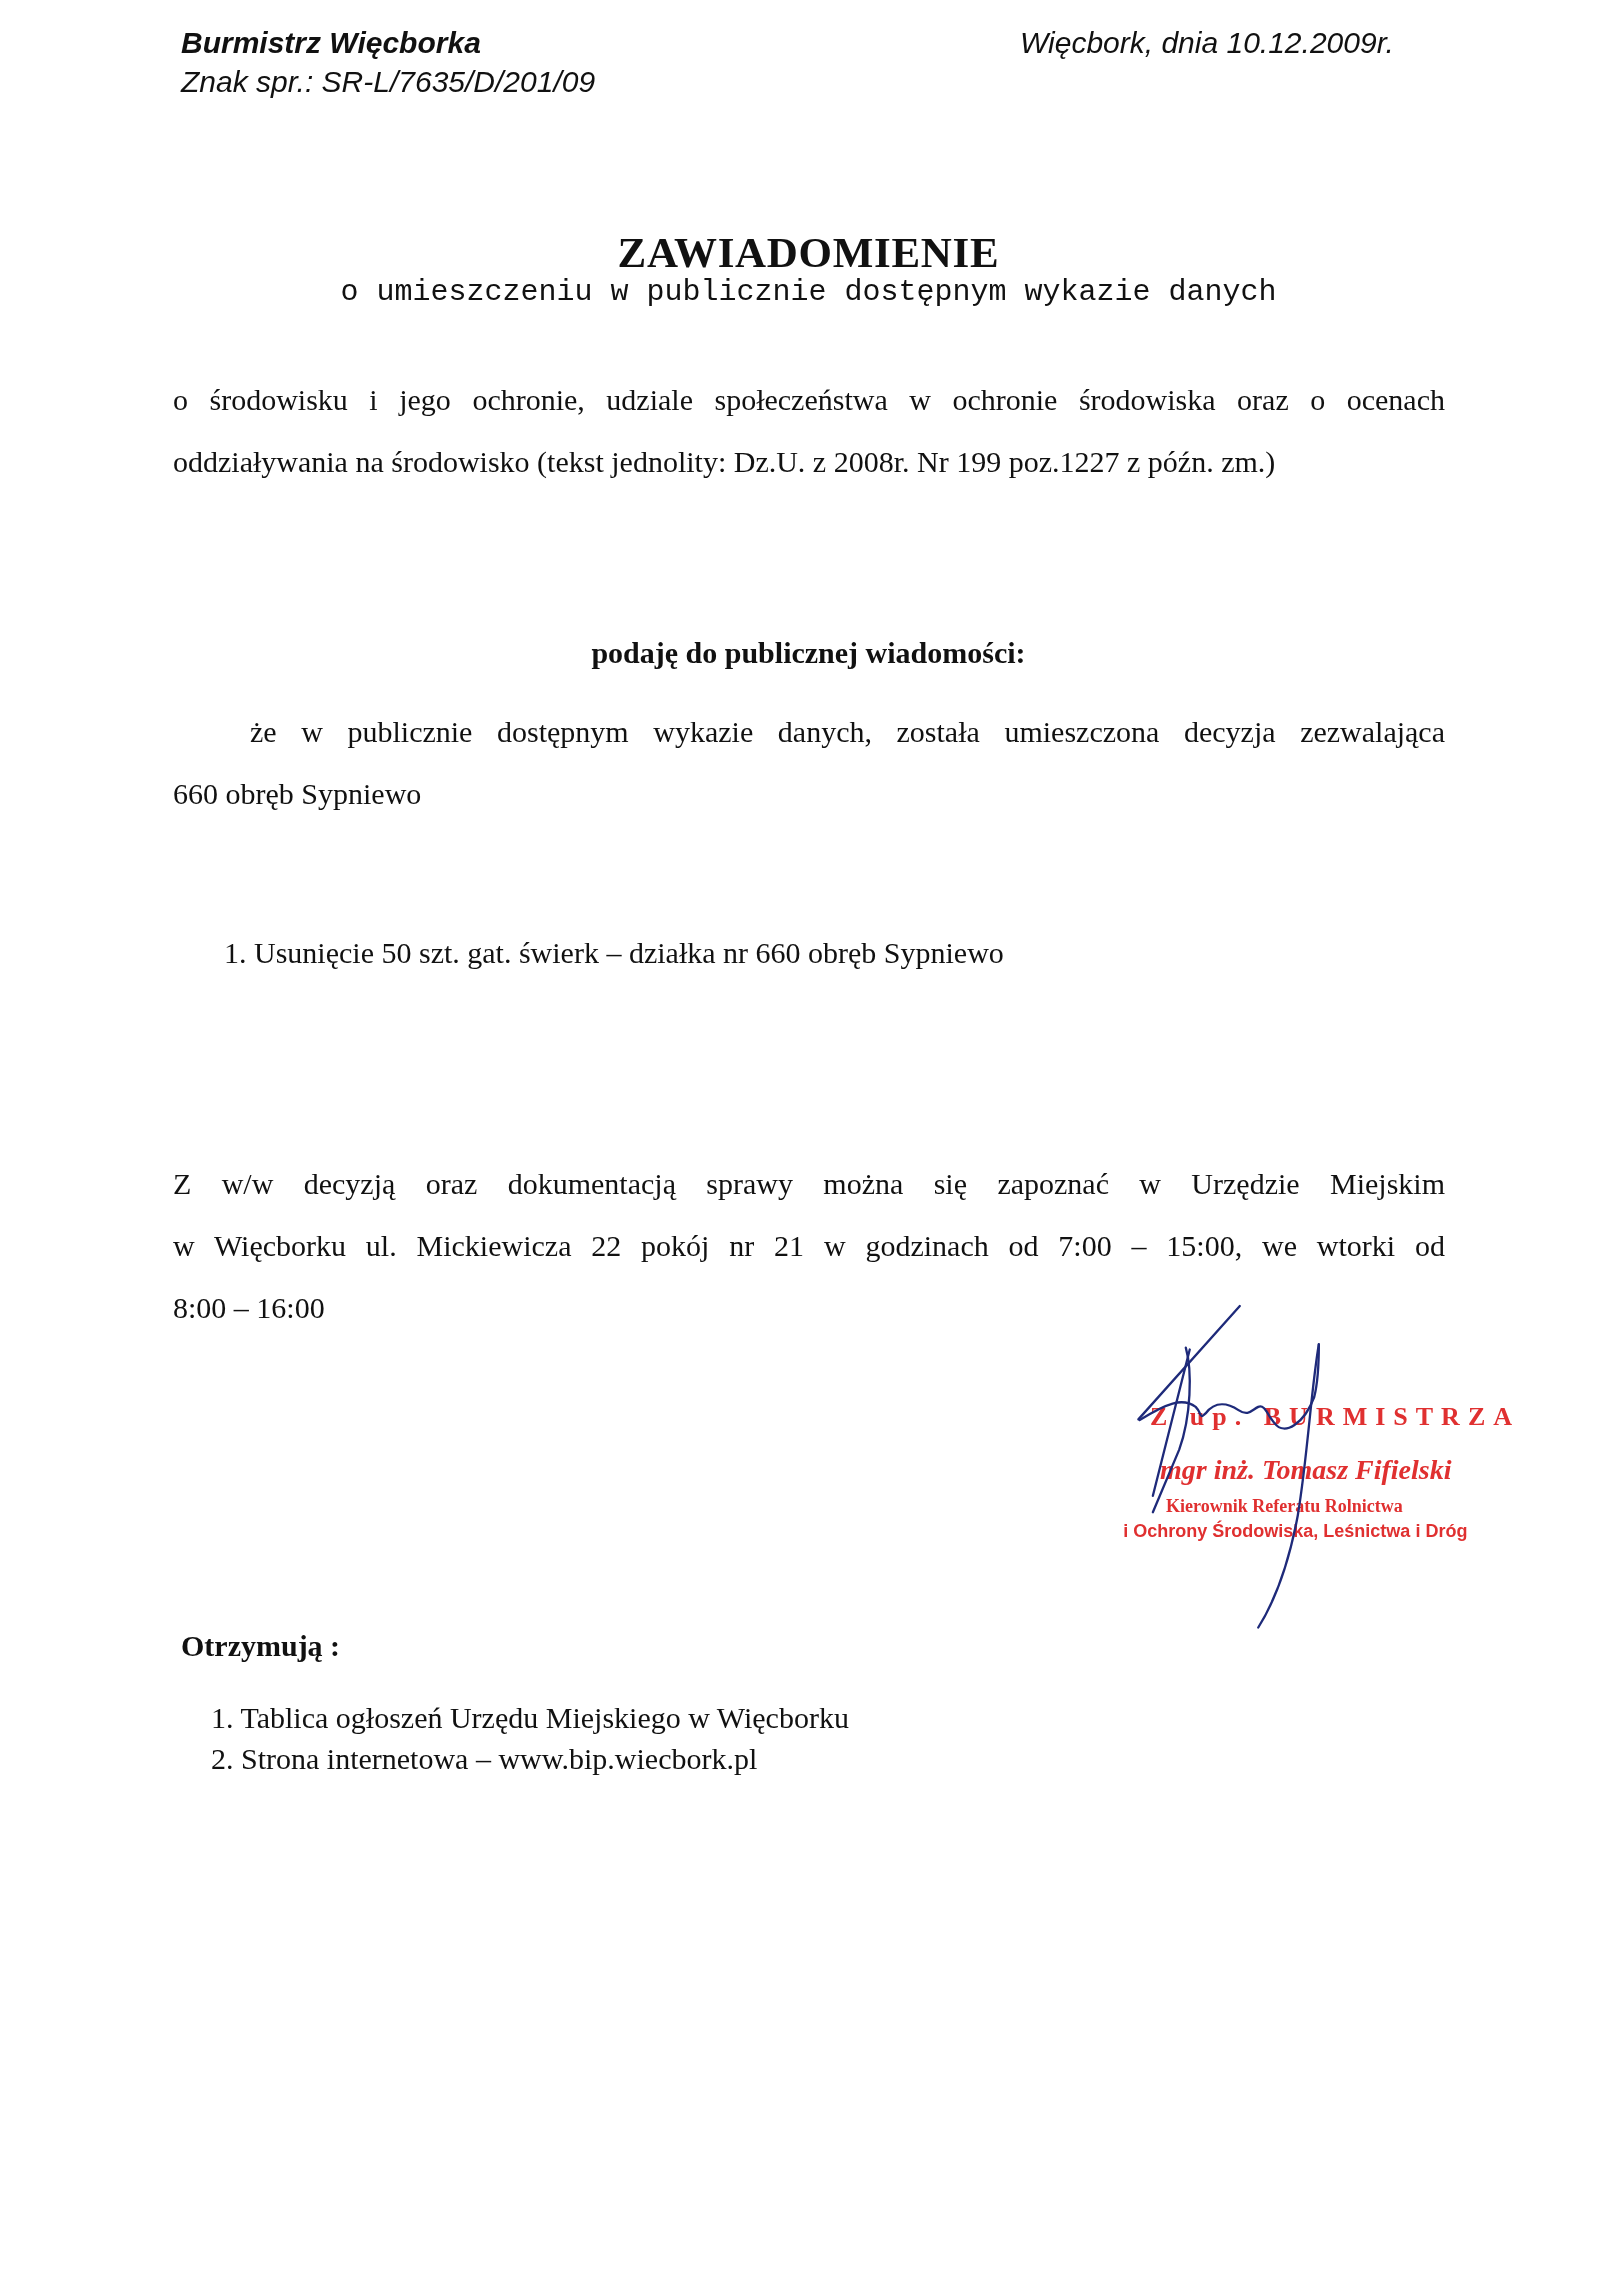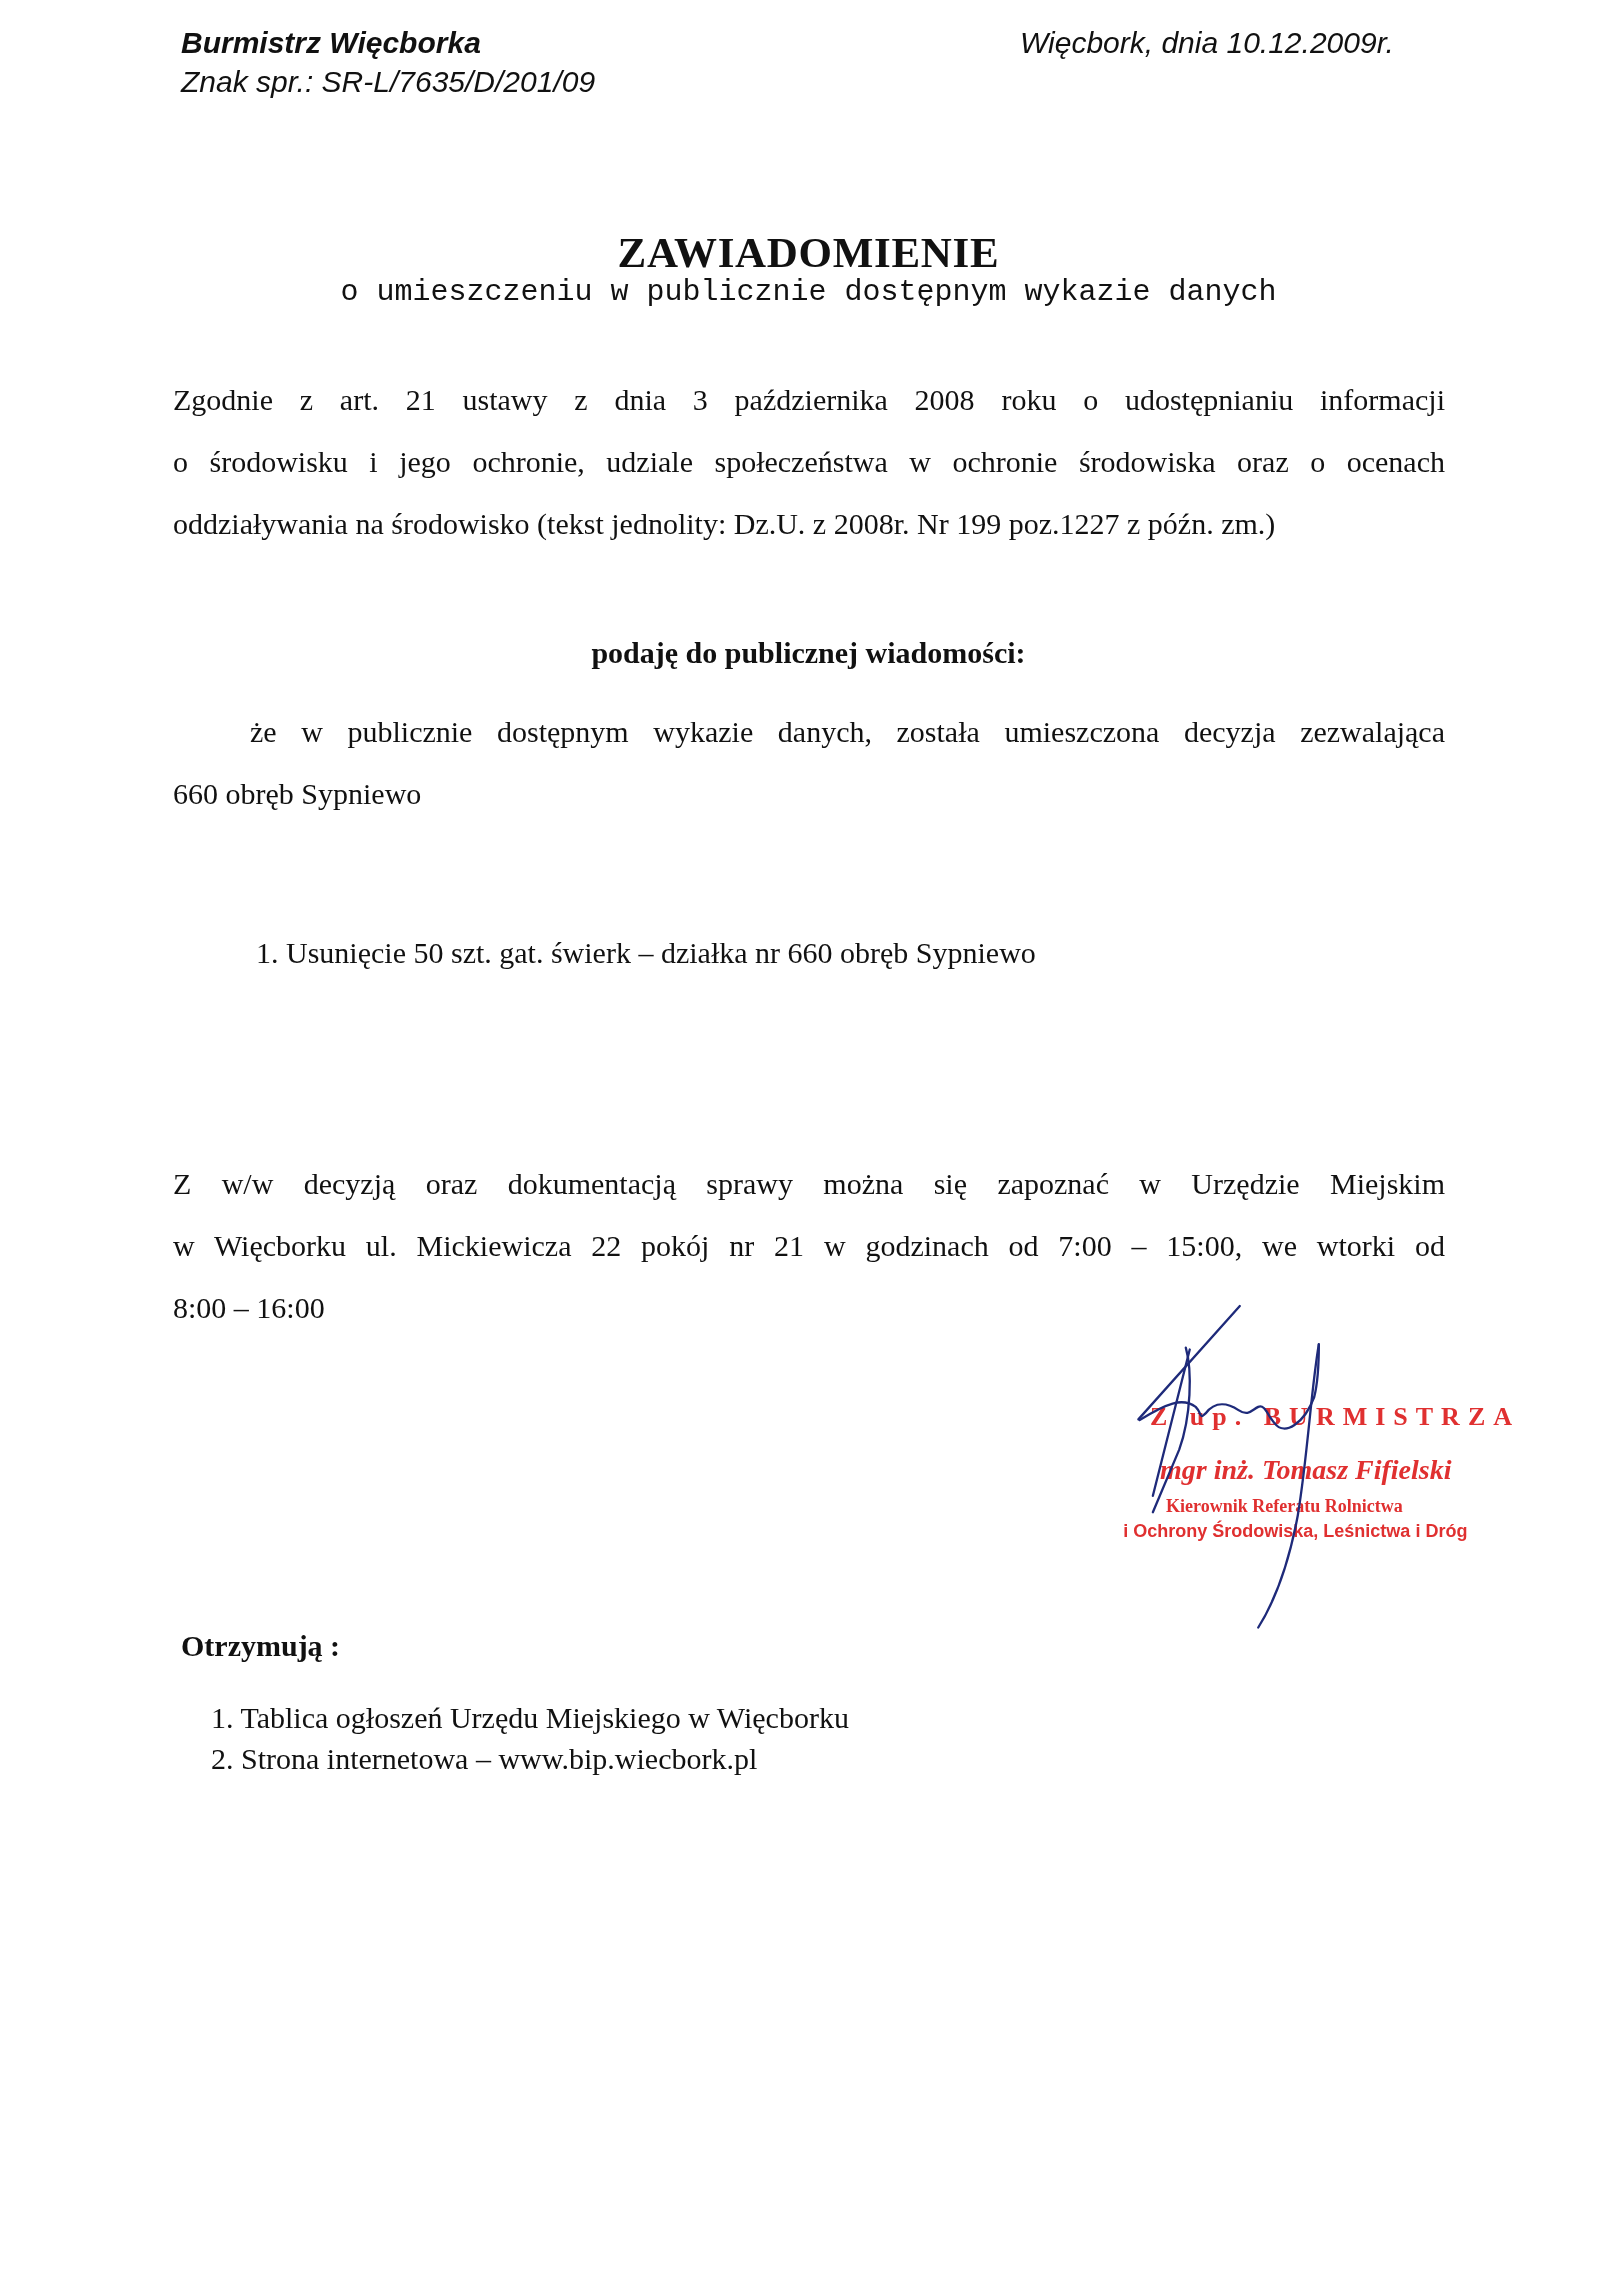--- a/index.html
+++ b/index.html
@@ -20,21 +20,21 @@
 
     .para { left: 173px; width: 1272px; font-size: 30px; }
     .jline { display: block; text-align: justify; text-align-last: justify; height: 62px; line-height: 62px; white-space: nowrap; }
     .line { display: block; height: 62px; line-height: 62px; white-space: nowrap; }
 
     #legal { top: 369px; }
     #announce { left: 0; width: 1617px; text-align: center; top: 638px; font-size: 30px; font-weight: bold; line-height: 1; }
     #decision { top: 701px; }
     #decision .indent { padding-left: 77px; }
 
-    #item1 { left: 224px; top: 938px; font-size: 30px; line-height: 1; margin-left: 32px; }
+    #item1 { left: 224px; top: 938px; font-size: 30px; line-height: 1; }
 
     #access { top: 1153px; }
 
     #stamp { left: 1120px; top: 1391px; width: 428px; color: #e03030; text-align: center; }
     #stamp-head { font-family: "Liberation Serif", serif; font-weight: bold; font-size: 26px; letter-spacing: 8px; line-height: 1; position: absolute; top: 13px; left: 30px; }
     #stamp-name { font-family: "Liberation Serif", serif; font-style: italic; font-weight: bold; font-size: 28px; position: absolute; top: 63px; left: 40px; }
     #stamp-role1 { font-family: "Liberation Serif", serif; font-weight: bold; font-size: 18px; position: absolute; top: 105px; left: 46px; }
     #stamp-role2 { font-family: Liberation Sans, sans-serif; font-weight: bold; font-size: 18px; position: absolute; top: 130px; left: 3.3px; white-space: nowrap; }
 
     #signature { left: 1087px; top: 1285px; width: 494px; height: 494px; pointer-events: none; }
@@ -47,21 +47,20 @@
 <body>
 
 <div class="abs sans-it" id="issuer">Burmistrz Więcborka</div>
 <div class="abs sans-it" id="ref">Znak spr.: SR-L/7635/D/201/09</div>
 <div class="abs sans-it" id="date">Więcbork, dnia 10.12.2009r.</div>
 
 <div class="abs serif" id="title">ZAWIADOMIENIE</div>
 <div class="abs serif" id="subtitle">o umieszczeniu w publicznie dostępnym wykazie danych</div>
 
 <div class="abs serif para" id="legal">
-  <span class="jline">Zgodnie z art. 21 ustawy z dnia 3 października 2008 roku o udostępnianiu informacji</span>
   <span class="jline">o środowisku i jego ochronie, udziale społeczeństwa w ochronie środowiska oraz o ocenach</span>
   <span class="line">oddziaływania na środowisko (tekst jednolity: Dz.U. z 2008r. Nr 199 poz.1227 z późn. zm.)</span>
 </div>
 
 <div class="abs serif" id="announce">podaję do publicznej wiadomości:</div>
 
 <div class="abs serif para" id="decision">
   <span class="jline indent">że w publicznie dostępnym wykazie danych, została umieszczona decyzja zezwalająca</span>
   <span class="line">660 obręb Sypniewo</span>
 </div>

